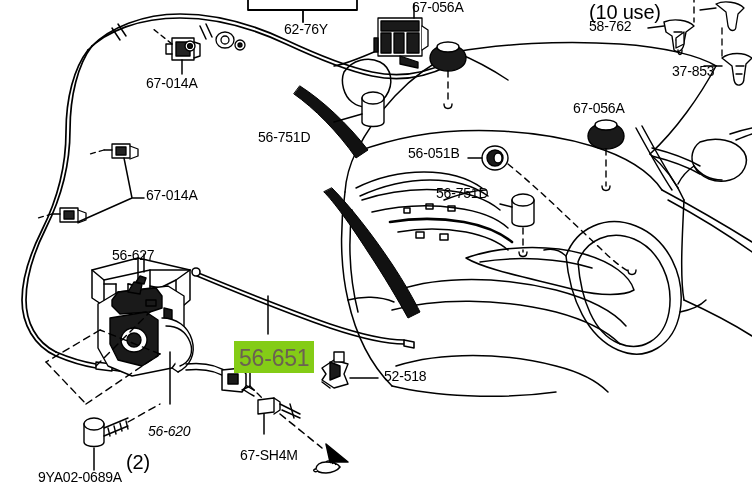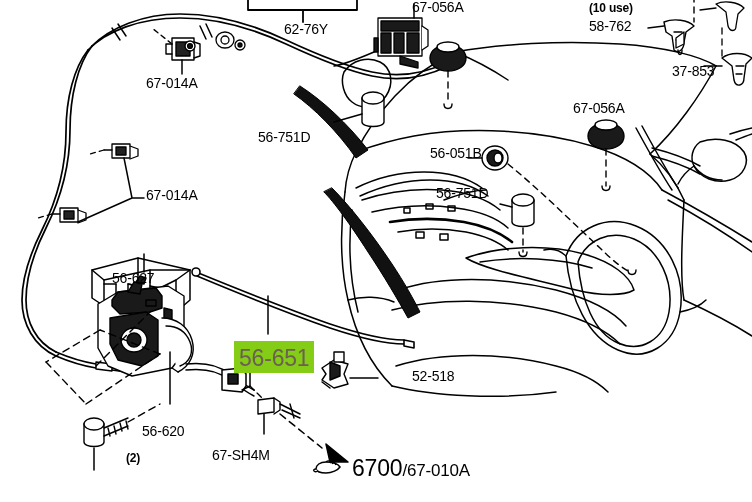--- a/index.html
+++ b/index.html
@@ -26,21 +26,21 @@
   }
   .lbl {
     position: absolute;
     font-family: "Liberation Sans", sans-serif;
     color: #000000;
     white-space: nowrap;
     line-height: 1;
     letter-spacing: -0.2px;
   }
   .lbl-main   { font-size: 14px; }
-  .lbl-sub    { font-size: 12px; font-weight: bold; }
+  .lbl-sub    { font-size: 20px; }
   .lbl-hl {
     background: #84cc16;
     color: #6b6152;
     padding: 6px 5px 3px 5px;
     font-size: 23px;
   }
   .lbl-mixed .big { font-size: 23px; }
   .lbl-mixed .sm  { font-size: 17px; }
   .hand-glyph {
     position: absolute;
@@ -392,49 +392,47 @@
   <div class="lbl lbl-main" style="left:146px; top:76px;">67-014A</div>
 
   <div class="lbl lbl-main" style="left:146px; top:188px;">67-014A</div>
 
   <div class="lbl lbl-main" style="left:412px; top:0px;">67-056A</div>
 
   <div class="lbl lbl-main" style="left:573px; top:101px;">67-056A</div>
 
   <div class="lbl lbl-main" style="left:258px; top:130px;">56-751D</div>
 
-  <div class="lbl lbl-main" style="left:408px; top:146px;margin-left:22px;">56-051B</div>
+  <div class="lbl lbl-main" style="left:408px; top:146px;">56-051B</div>
 
   <div class="lbl lbl-main" style="left:436px; top:186px;">56-751D</div>
 
   <div class="lbl lbl-sub" style="left:589px; top:2px;">(10 use)</div>
 
   <div class="lbl lbl-main" style="left:589px; top:19px;text-align:right;">58-762</div>
 
   <div class="lbl lbl-main" style="left:672px; top:64px;">37-853</div>
 
-  <div class="lbl lbl-main" style="left:112px; top:248px;margin-top:23px;">56-627</div>
-
-  <div class="lbl lbl-main" style="left:142px; top:424px;">56-620</div>
+  <div class="lbl lbl-main" style="left:112px; top:248px;">56-627</div>
+
+  <div class="lbl lbl-main" style="left:148px; top:424px;font-style:italic;">56-620</div>
 
   <div class="lbl lbl-hl" style="left:234px; top:341px;">56-651</div>
 
-  <div class="lbl lbl-main" style="left:384px; top:369px;margin-left:28px;">52-518</div>
-
-  <div class="lbl lbl-main" style="left:212px; top:448px;">67-SH4M</div>
-
+  <div class="lbl lbl-main" style="left:384px; top:369px;">52-518</div>
+
+  <div class="lbl lbl-main" style="left:240px; top:448px;">67-SH4M</div>
+
+  <div class="lbl lbl-main" style="left:38px; top:470px;">9YA02-0689A</div>
 
   <div class="lbl lbl-sub" style="left:126px; top:452px;">(2)</div>
 
   <div class="hand-glyph" style="left:312px; top:458px;">
     <svg width="30" height="22" viewBox="0 0 30 22">
       <path d="M4 11 C4 7 8 4 14 4 C20 4 26 6 28 9 C26 12 20 15 14 15 C9 15 5 14 4 11 Z" fill="#fff" stroke="#000" stroke-width="1.5"></path>
       <path d="M14 4 C16 2 20 3 21 6" fill="none" stroke="#000" stroke-width="1.3"></path>
       <path d="M18 5 C20 3 23 4 24 7" fill="none" stroke="#000" stroke-width="1.3"></path>
       <path d="M4 11 C2 11 1 12 2 13 C3 14 5 14 5 13" fill="#fff" stroke="#000" stroke-width="1.3"></path>
     </svg>
   </div>
 
-  <div class="lbl lbl-mixed" style="left:352px; top:457px;">
-    <span class="big">6700</span><span class="sm">/</span><span class="sm">67-010A</span>
-  </div>
 
 </div>
 
 </body></html>

